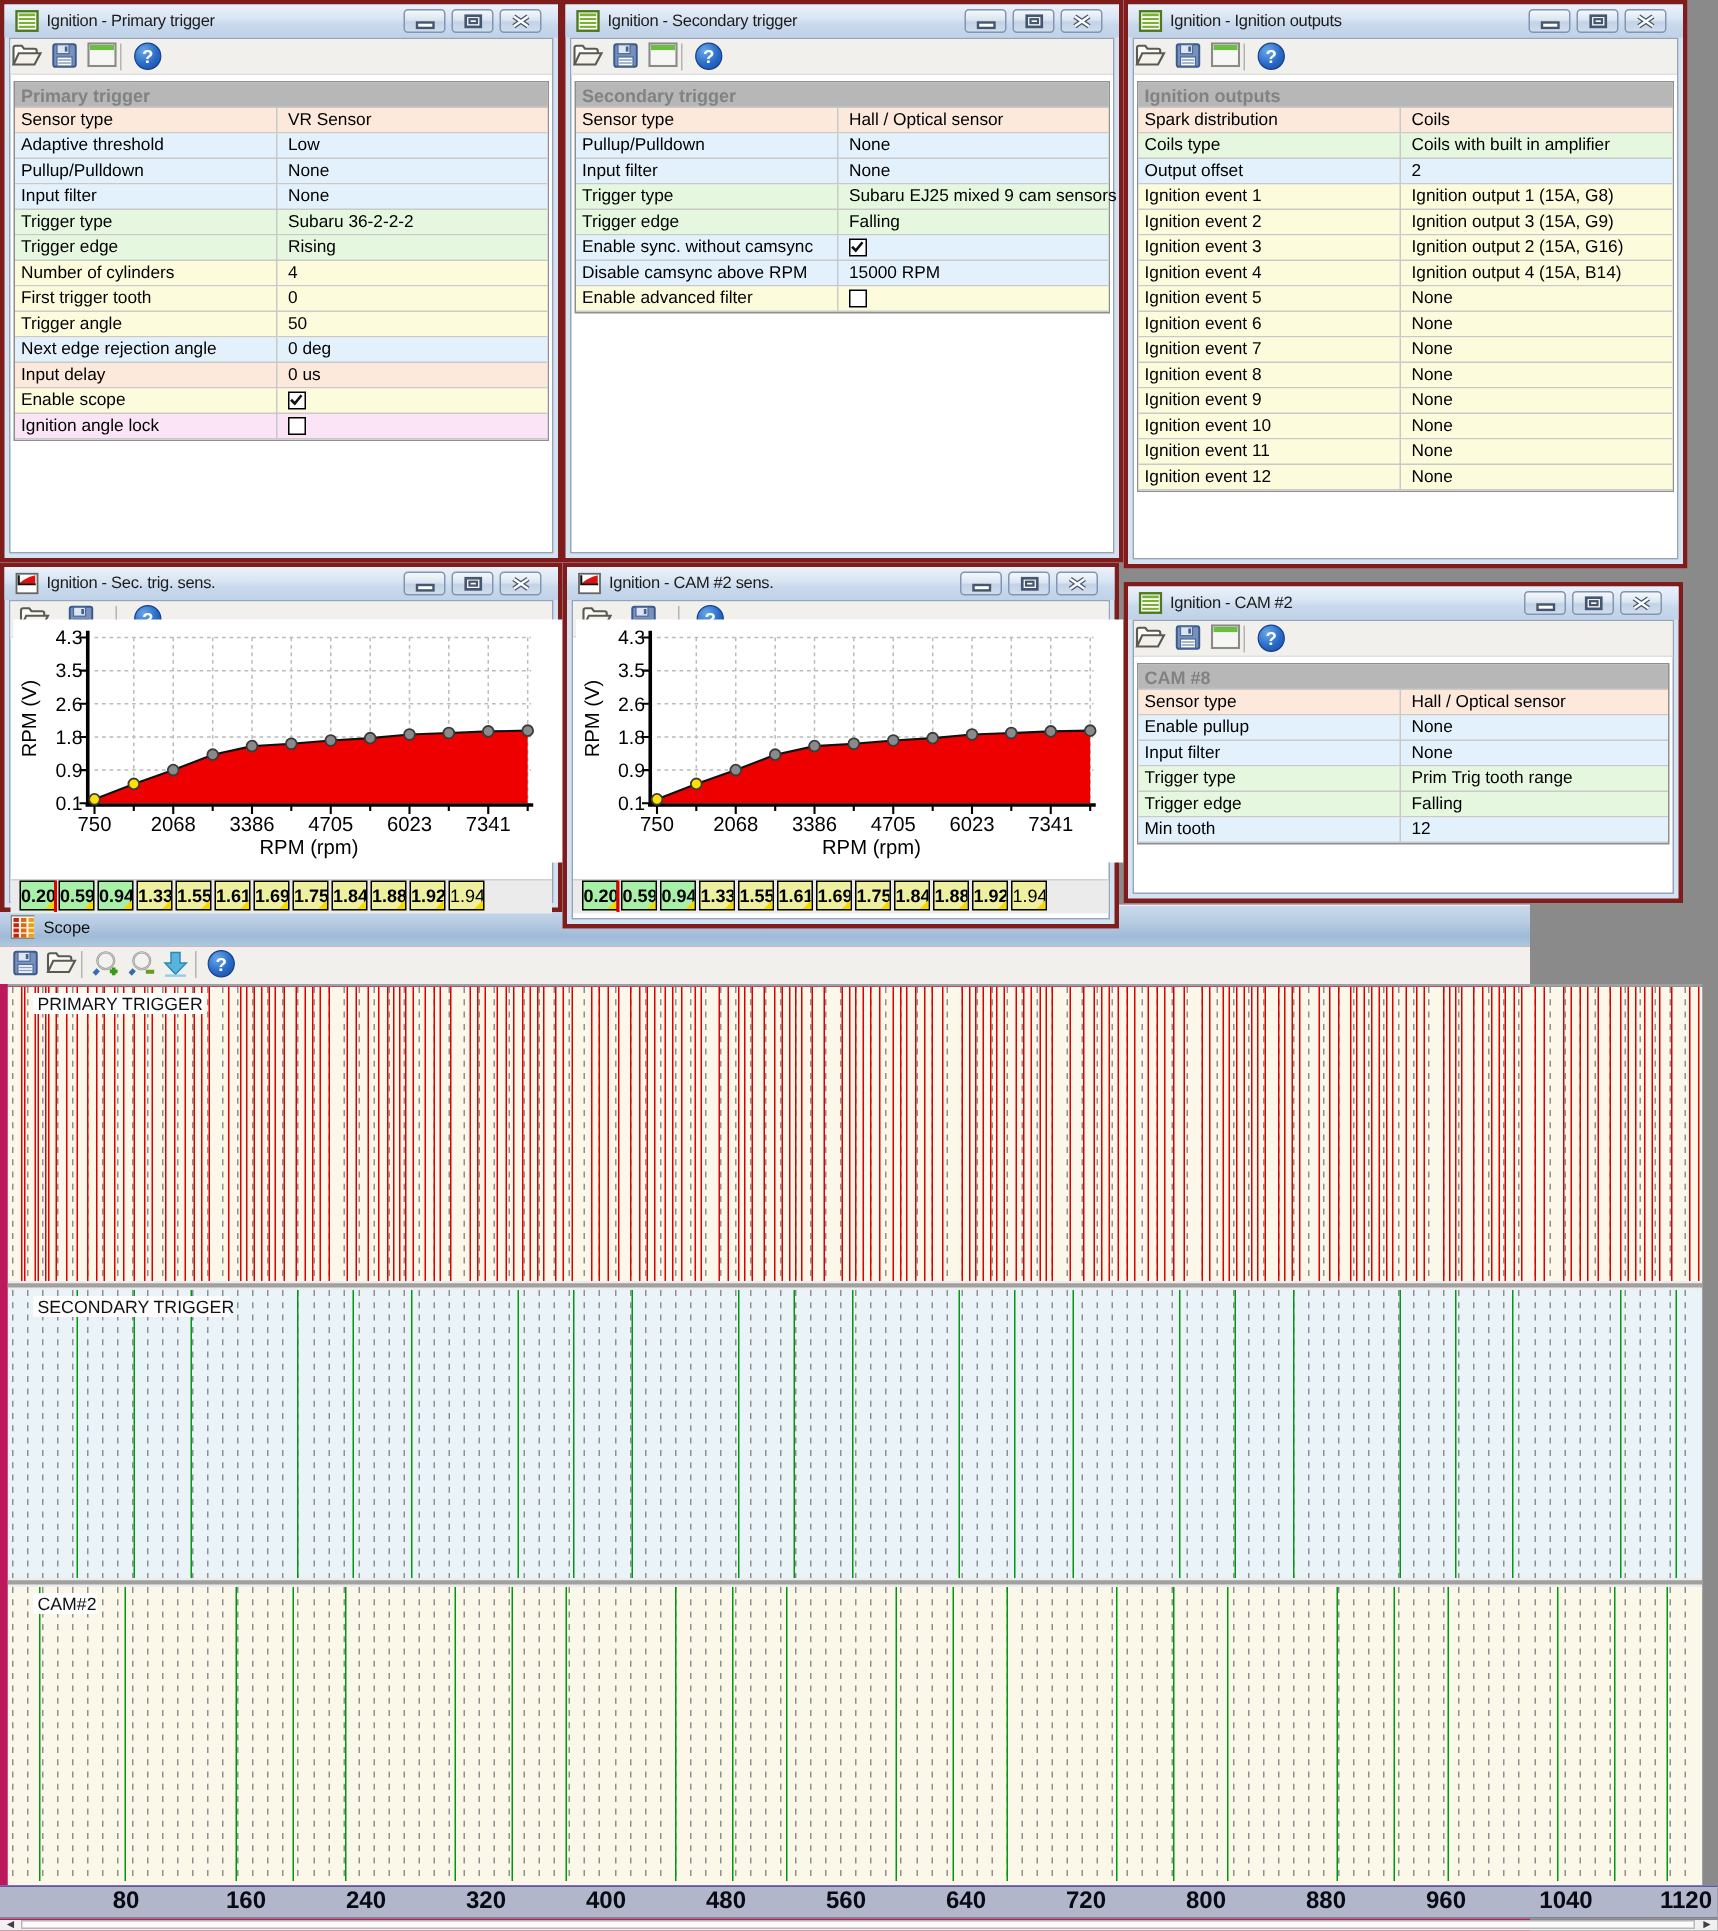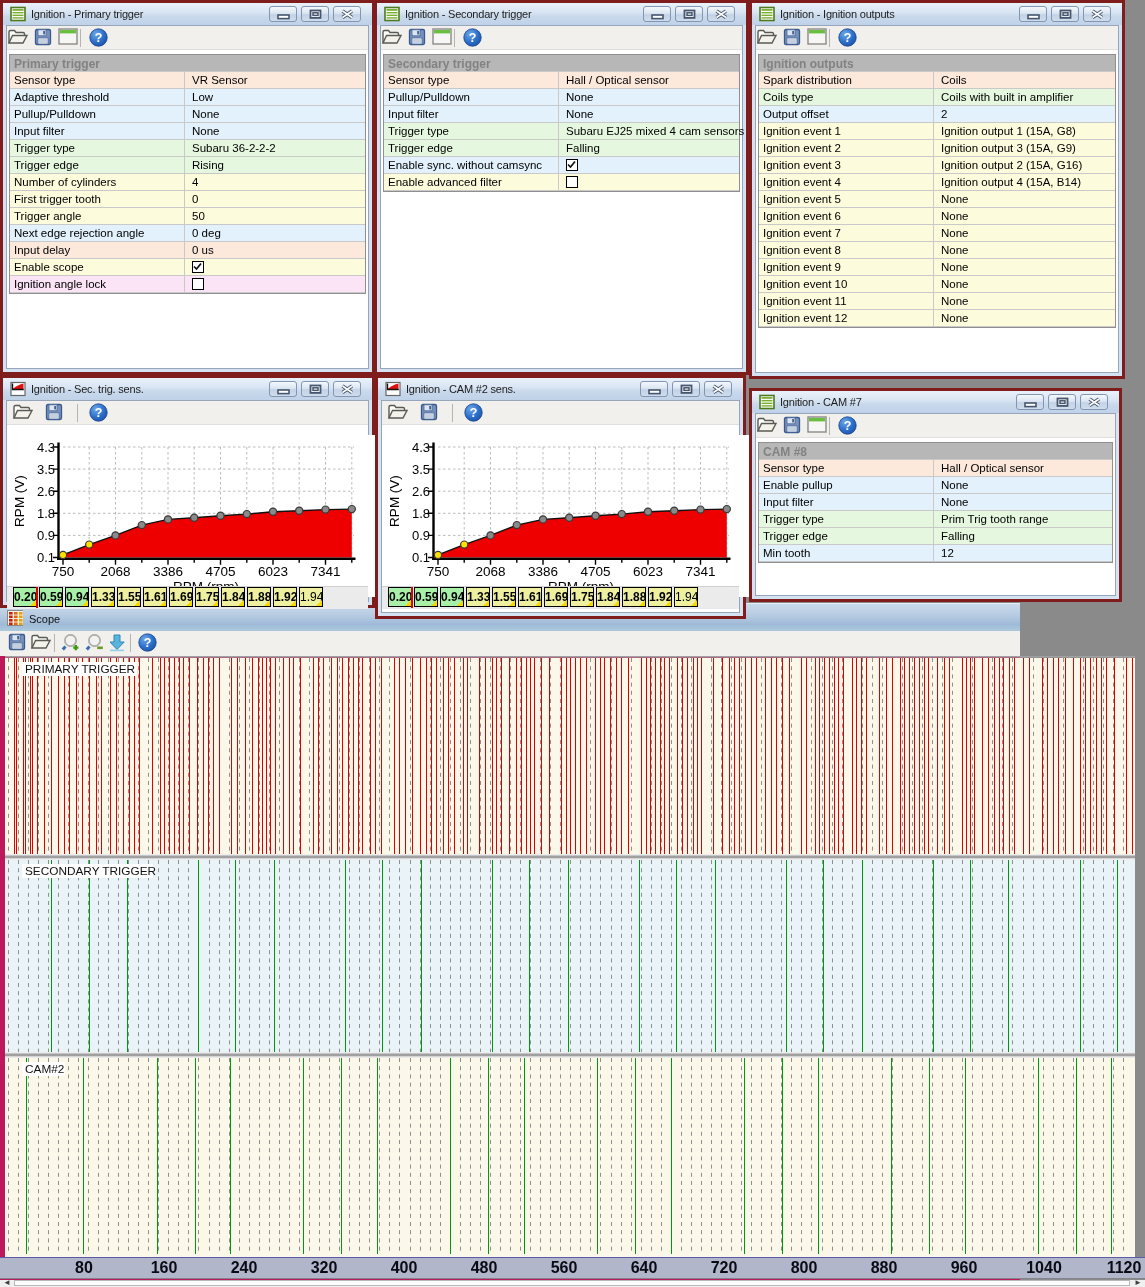--- a/index.html
+++ b/index.html
@@ -21,21 +21,21 @@
 .tbl{position:absolute;border:1px solid #8f8f8f;background:#fff}
 .trow{position:relative;height:17px;border-bottom:1px solid #c9c9c9;font-size:11.5px;color:#000}
 .thead{background:#b7b7b7}
 .thead .tl{color:#828282;font-weight:bold;font-size:12px}
 .tl{position:absolute;left:4px;top:2px;white-space:nowrap}
 .tv{position:absolute;left:182px;top:2px;white-space:nowrap}
 .tdiv{position:absolute;left:174px;top:0;width:1px;height:17px;background:#c9c9c9}
 .cb{display:inline-block;width:12px;height:12px;border:1.6px solid #000;background:#fff;
  vertical-align:top;margin-top:0px;line-height:8px}
 .cb svg{display:block}
-.cwrap{position:absolute;left:2px;top:34px;width:367px;height:162px;background:#fff}
+.cwrap{position:absolute;left:2px;top:12px;width:367px;height:162px;background:#fff}
 .chart{font-family:"Liberation Sans",sans-serif}
 .strip{position:absolute;left:0;right:0;top:185px;height:23px;background:#ebebeb;border-top:1px solid #d0d0d0}
 .scell{position:absolute;top:0px;width:24px;height:20px;border:1px solid #000;
  font-size:12px;text-align:right;line-height:18px;overflow:hidden}
 .tri{position:absolute;right:0;bottom:0;width:0;height:0;
  border-left:6px solid transparent;border-bottom:6px solid #f5d800}
 .scope{position:absolute;left:0;top:603px;width:1020px;height:684px;background:#be185d;z-index:1}
 .stbar{position:absolute;left:0;top:0;right:0;height:28px;
  background:linear-gradient(180deg,#cadaec 0%,#b5cae1 45%,#9fbad8 75%,#accADC 100%);
  border-top:1px solid #e8eef6}
@@ -369,33 +369,38 @@
           <span class="tv">None</span>
         </div>
         <div class="trow" style="background:#e2f1fb">
           <span class="tl">Input filter</span>
           <span class="tdiv"></span>
           <span class="tv">None</span>
         </div>
         <div class="trow" style="background:#e6f7df">
           <span class="tl">Trigger type</span>
           <span class="tdiv"></span>
-          <span class="tv">Subaru EJ25 mixed 4 cam sensors</span>
+          <span class="tv">Subaru EJ25 mixed 9 cam sensors</span>
         </div>
         <div class="trow" style="background:#e6f7df">
           <span class="tl">Trigger edge</span>
           <span class="tdiv"></span>
           <span class="tv">Falling</span>
         </div>
         <div class="trow" style="background:#e2f1fb">
           <span class="tl">Enable sync. without camsync</span>
           <span class="tdiv"></span>
           <span class="tv"><span class="cb"><svg width="9" height="9" viewBox="0 0 9 9">
                 <path d="M1 4.5 L3.5 7 L8 1.5" stroke="#111" stroke-width="1.7" fill="none"></path>
               </svg></span></span>
+        </div>
+        <div class="trow" style="background:#e2f1fb">
+          <span class="tl">Disable camsync above RPM</span>
+          <span class="tdiv"></span>
+          <span class="tv">15000 RPM</span>
         </div>
         <div class="trow" style="background:#fcfbdc">
           <span class="tl">Enable advanced filter</span>
           <span class="tdiv"></span>
           <span class="tv"><span class="cb"></span></span>
         </div>
       </div>
     </div>
   </div>
 <div class="win" style="left:749px;top:0px;width:376px;height:379px;z-index:2">
@@ -755,21 +760,21 @@
   </div>
 <div class="win" style="left:749px;top:388px;width:373px;height:214px;z-index:3">
     <div class="tbar ">
       <span class="ticon"><svg width="16" height="16" viewBox="0 0 16 16">
           <rect x="1" y="1.5" width="14" height="13" fill="#ffffff" stroke="#4e7a1e" stroke-width="1.6"></rect>
           <rect x="2.5" y="3" width="11" height="1.8" fill="#7ab032"></rect>
           <rect x="2.5" y="6" width="11" height="1.4" fill="#7ab032"></rect>
           <rect x="2.5" y="8.6" width="11" height="1.4" fill="#7ab032"></rect>
           <rect x="2.5" y="11.2" width="11" height="1.4" fill="#7ab032"></rect>
         </svg></span>
-      <span class="ttxt">Ignition - CAM #7</span>
+      <span class="ttxt">Ignition - CAM #2</span>
       <span class="btns">
         <span class="cbtn">
           <svg width="28" height="16" viewBox="0 0 28 16">
             <rect x="9" y="9" width="11" height="3.6" fill="#fff" stroke="#46566e" stroke-width="1.6"></rect>
           </svg>
         </span>
         <span class="cbtn">
           <svg width="28" height="16" viewBox="0 0 28 16">
             <rect x="9.5" y="4.5" width="10" height="7.4" fill="#fff" stroke="#46566e" stroke-width="1.8"></rect>
             <rect x="12" y="6.8" width="5" height="2.6" fill="#fff" stroke="#46566e" stroke-width="1.5"></rect>

